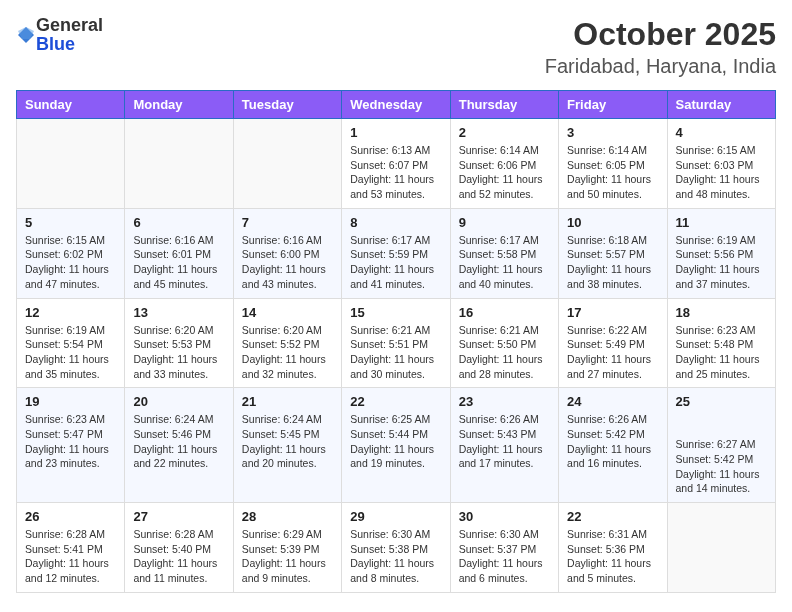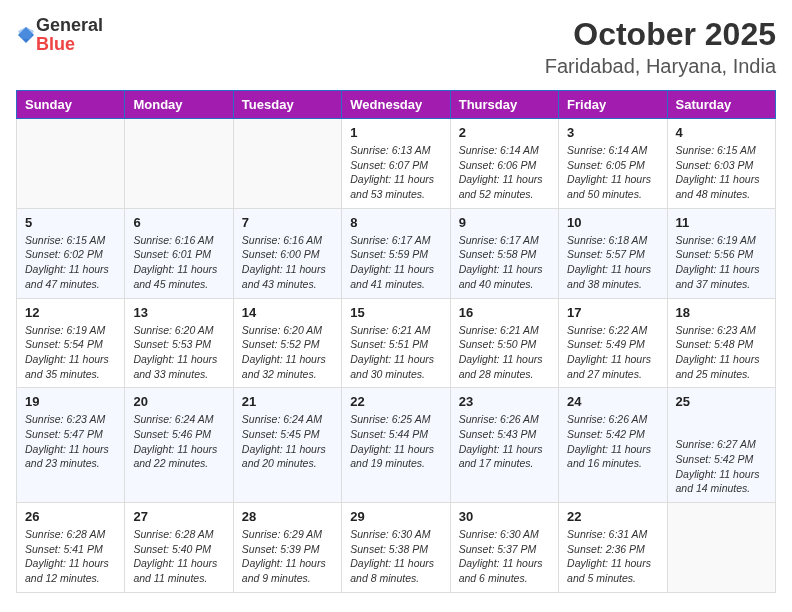--- a/index.html
+++ b/index.html
@@ -22,21 +22,21 @@
     }
     .logo-text-general {
       font-size: 18px;
       font-weight: bold;
       color: #333;
       line-height: 1;
     }
     .logo-text-blue {
       font-size: 18px;
       font-weight: bold;
-      color: #ef4444;
+      color: #1d4ed8;
       line-height: 1;
     }
     .logo-icon {
       width: 20px;
       height: 20px;
     }
     .title-area {
       text-align: right;
     }
     .month-title {
@@ -48,21 +48,21 @@
       font-size: 20px;
       color: #555;
       margin-top: 2px;
     }
     .calendar {
       width: 100%;
       border-collapse: collapse;
       border: 1px solid #ccc;
     }
     .calendar th {
-      background-color: #a21caf;
+      background-color: #8b5cf6;
       color: #fff;
       text-align: left;
       padding: 6px 8px;
       font-size: 13px;
       font-weight: bold;
       border: 1px solid #2a6bc5;
     }
     .calendar td {
       vertical-align: top;
       padding: 6px 8px;
@@ -82,21 +82,20 @@
     .day-number {
       font-size: 13px;
       font-weight: bold;
       margin-bottom: 3px;
       color: #222;
     }
     .day-info {
       font-size: 10.5px;
       color: #333;
       line-height: 1.4;
-      font-style: italic;
     }
     .calendar tbody tr td {
       height: 85px;
     }
   </style>
 </head>
 <body>
 
 <div class="header-area">
   <div class="logo">
@@ -346,20 +345,20 @@
         <td>
           <div class="day-number">30</div>
           <div class="day-info" style="white-space: pre-line;">Sunrise: 6:30 AM
 Sunset: 5:37 PM
 Daylight: 11 hours
 and 6 minutes.</div>
         </td>
         <td>
           <div class="day-number">22</div>
           <div class="day-info" style="white-space: pre-line;">Sunrise: 6:31 AM
-Sunset: 2:36 PM
+Sunset: 5:36 PM
 Daylight: 11 hours
 and 5 minutes.</div>
         </td>
         <td class="empty"></td>
       </tr>
     </tbody>
 </table>
 
 </body></html>

